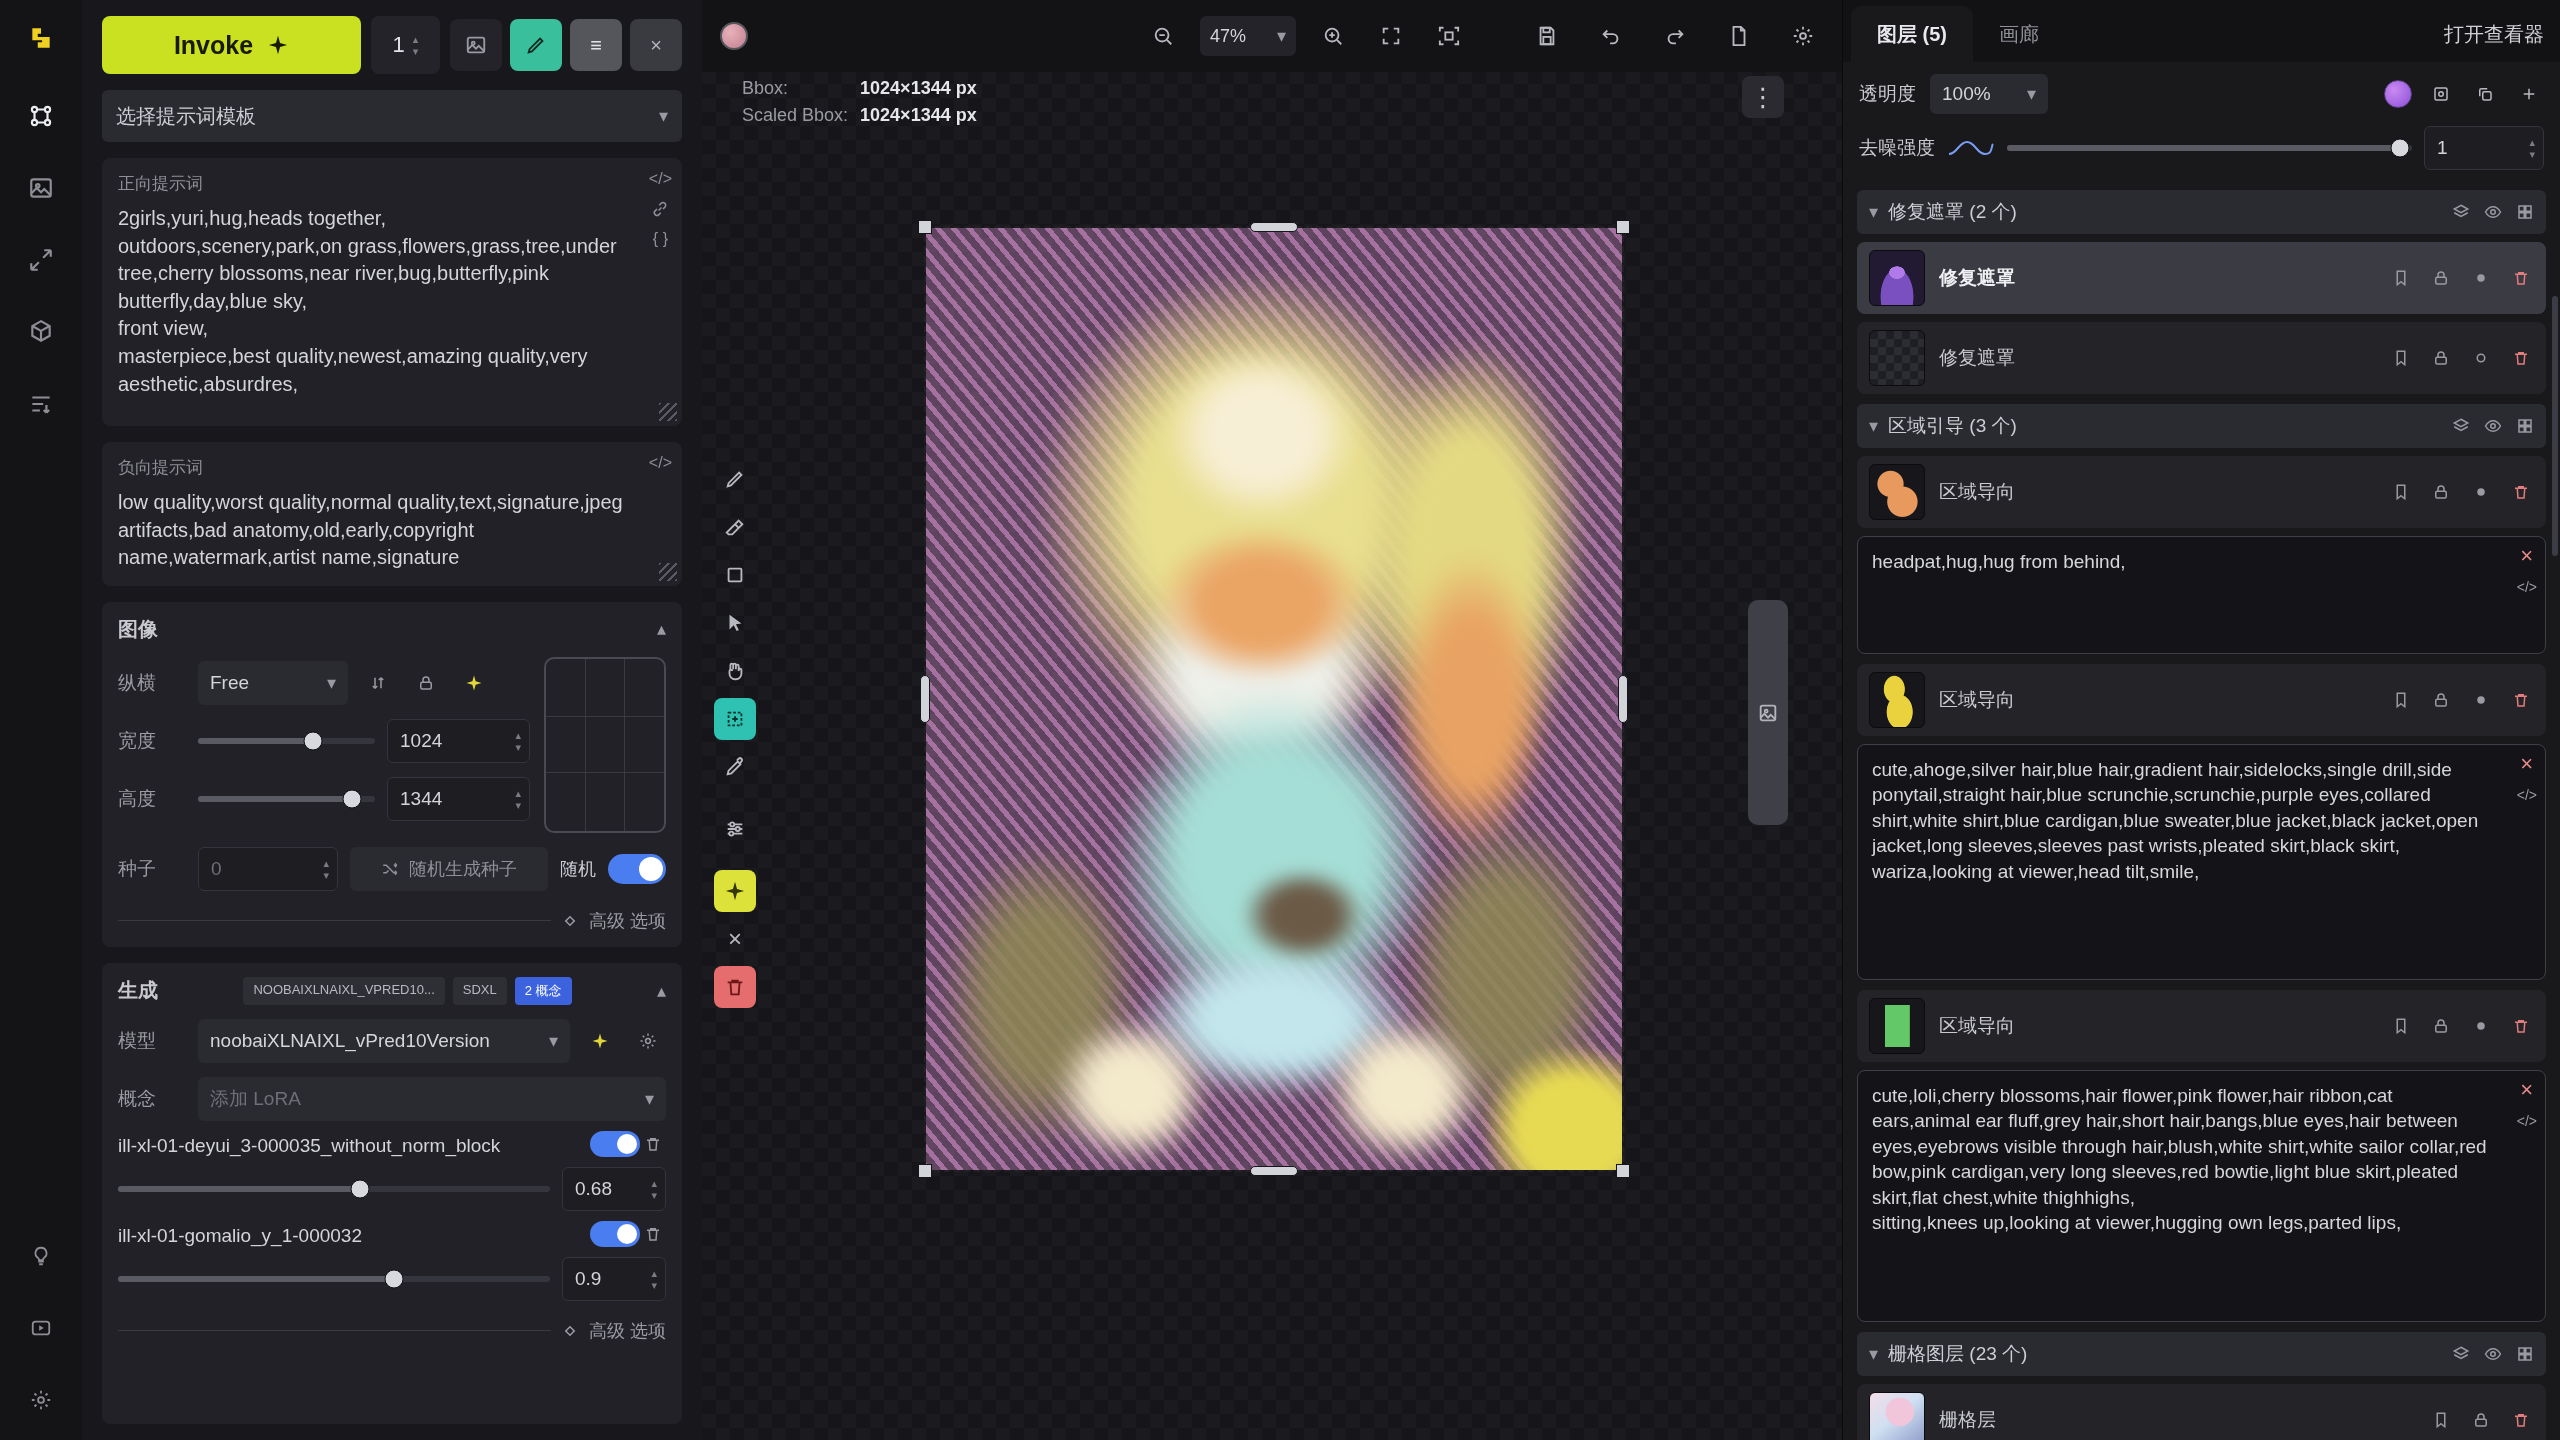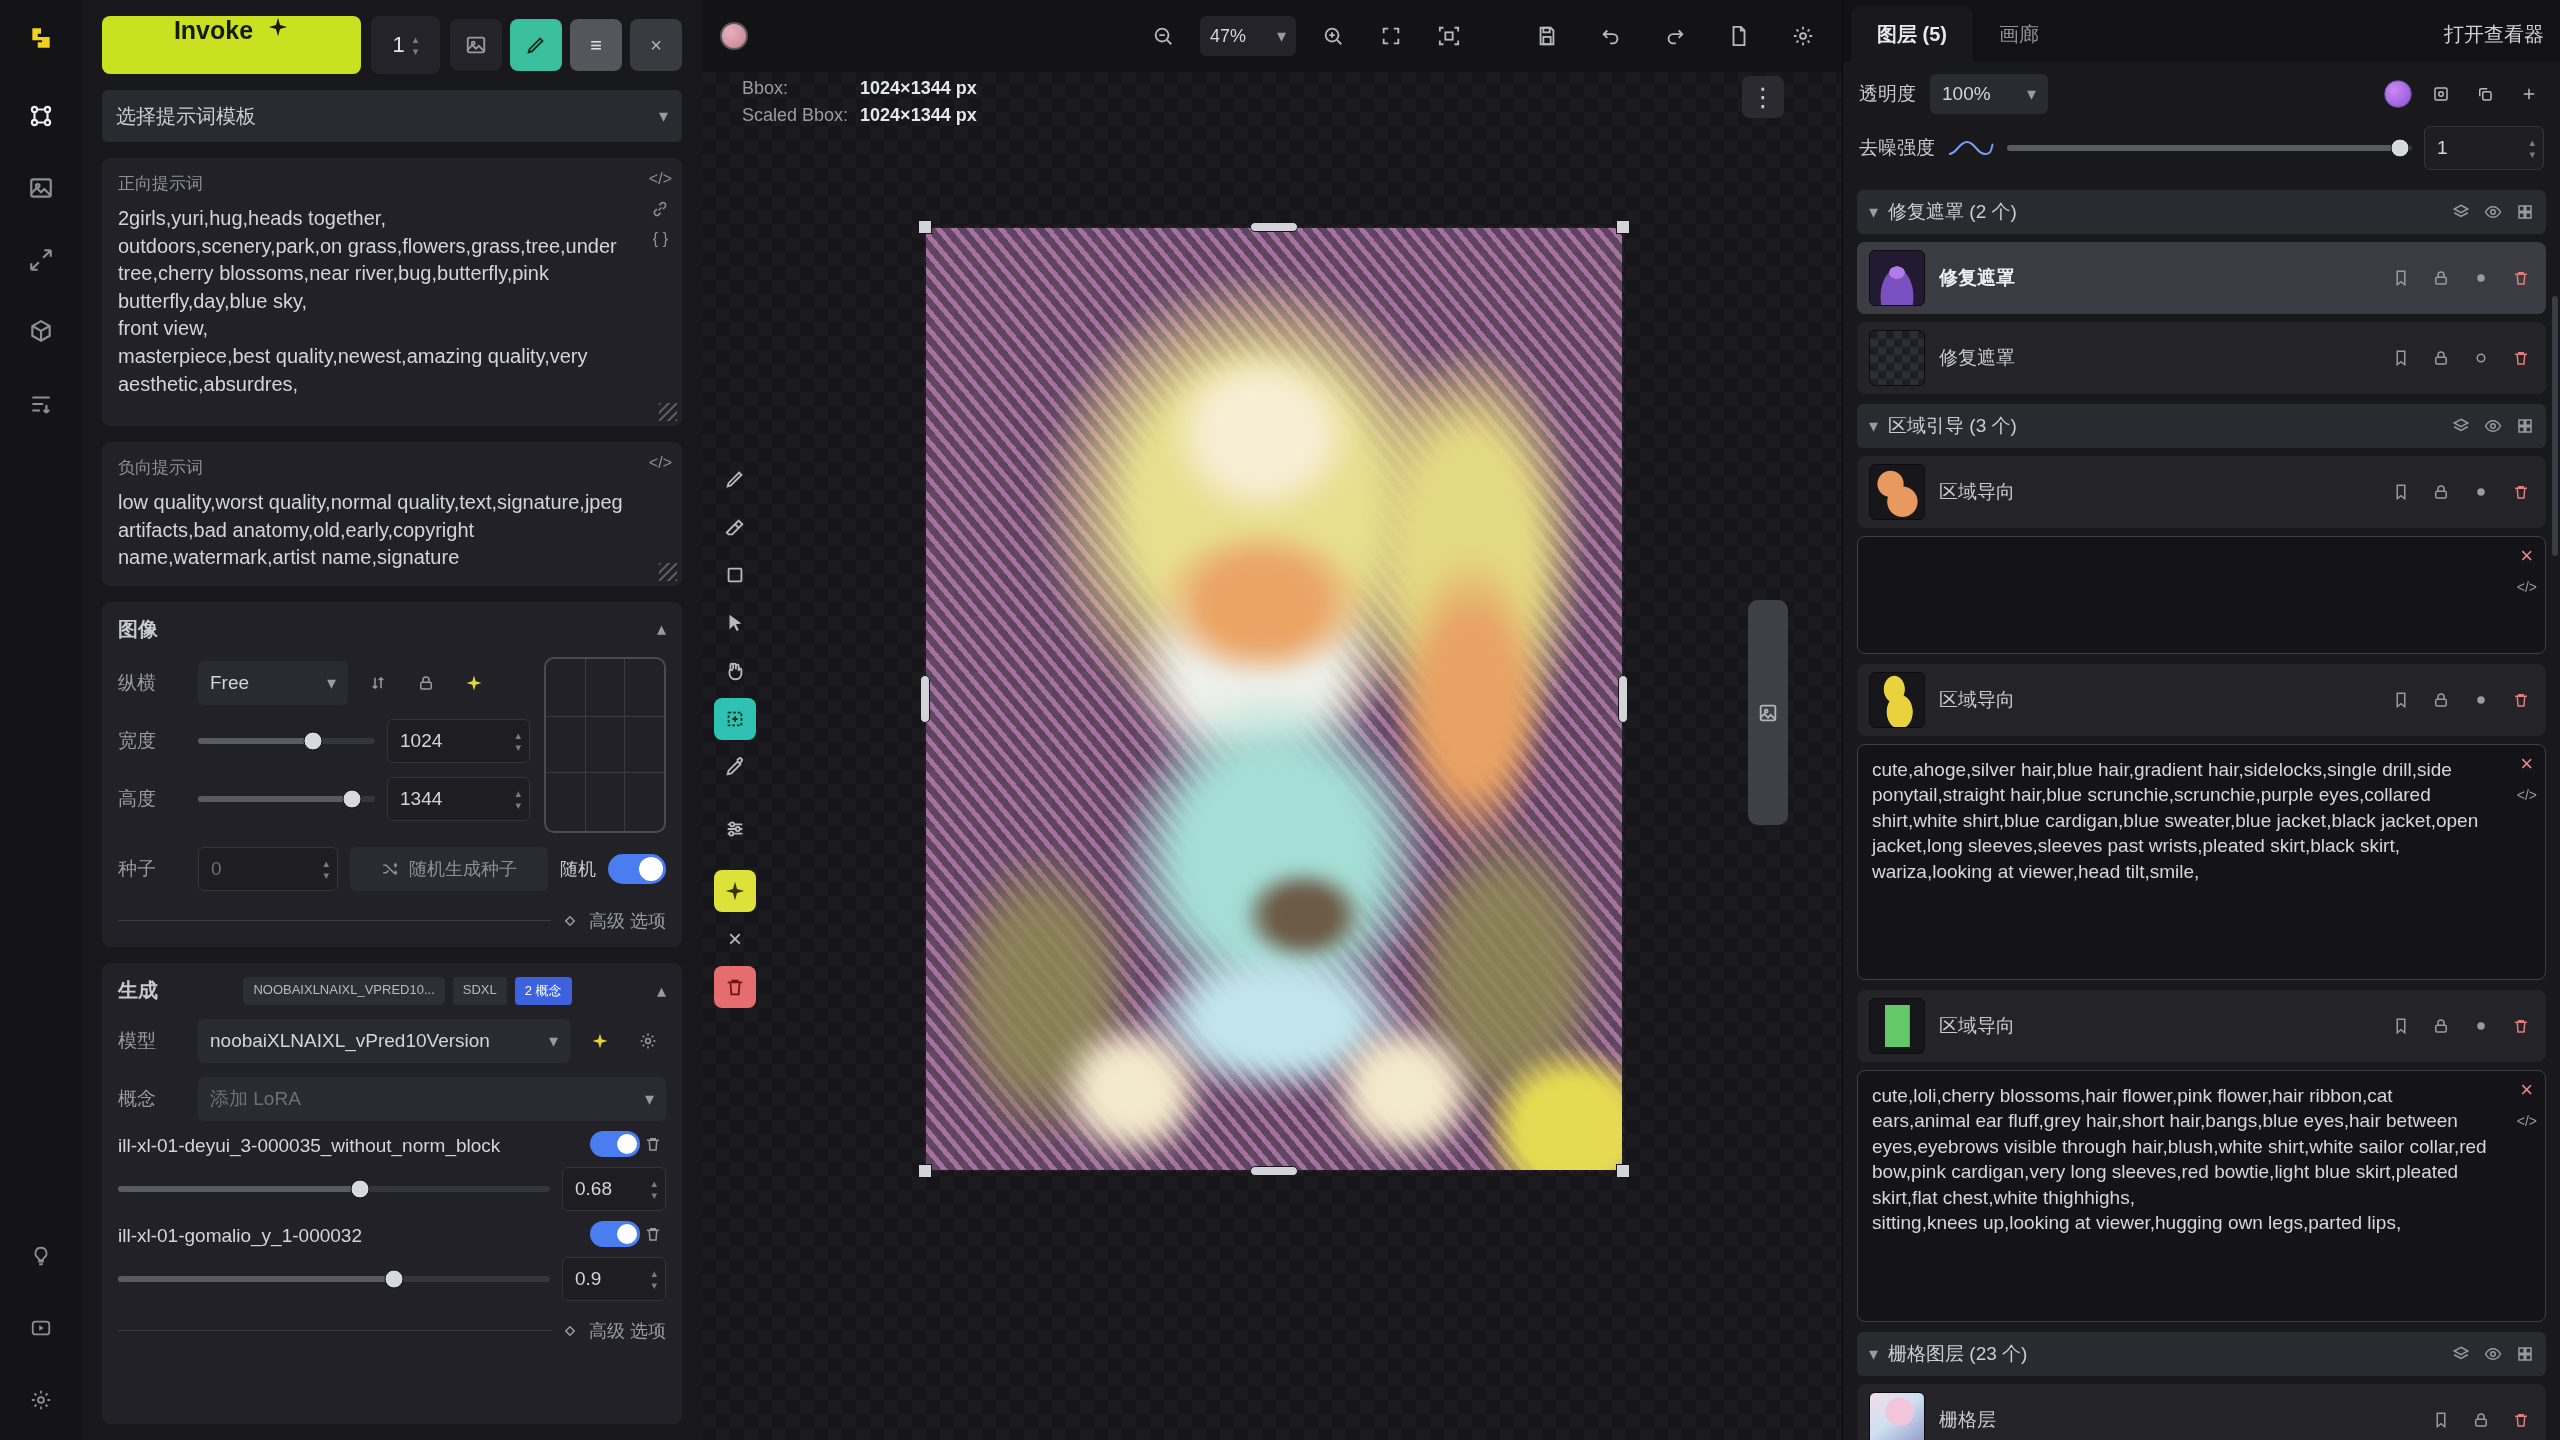--- a/index.html
+++ b/index.html
@@ -20,21 +20,21 @@
 
 .rail{width:82px;background:var(--rail);display:flex;flex-direction:column;align-items:center;padding:16px 0 18px;gap:28px;flex-shrink:0}
 .rail-logo{width:44px;height:44px;display:flex;align-items:center;justify-content:center;margin-bottom:6px}
 .rail-btn{color:#8d8e96;display:flex;align-items:center;justify-content:center;width:44px;height:44px;border-radius:8px}
 .rail-btn.active{color:#ecedf2}
 .rail-spacer{flex:1}
 
 
 .left-panel{width:620px;background:var(--panel);flex-shrink:0;padding:16px 20px;display:flex;flex-direction:column;gap:16px;overflow:hidden}
 .invoke-row{display:flex;align-items:stretch;gap:10px;height:58px}
-.invoke-btn{background:var(--accent_yellow);color:#191a04;font-weight:bold;font-size:25px;border-radius:8px;width:270px;display:flex;align-items:flex-start;justify-content:center;gap:14px}
+.invoke-btn{background:var(--accent_yellow);color:#191a04;font-weight:bold;font-size:25px;border-radius:8px;width:270px;display:flex;align-items:center;justify-content:center;gap:14px}
 .queue-count{width:72px;background:var(--card2);border-radius:8px;display:flex;align-items:center;justify-content:center;gap:8px;color:#e2e3e8;font-size:22px}
 .tiny-arrows{display:flex;flex-direction:column;font-size:11px;line-height:1.1;color:#7a7b83}
 .mode-group{margin-left:auto;display:flex;gap:8px}
 .sq-btn{width:52px;height:52px;border-radius:8px;display:flex;align-items:center;justify-content:center;background:var(--card2);color:#9a9ba2;align-self:center}
 .sq-btn.teal{background:var(--accent_green);color:#0d2a20}
 .sq-btn.gray{background:#55555c;color:#e0e1e6}
 .sq-btn.mid{background:#3a3a41;color:#b4b5bc}
 .select{background:var(--field);border-radius:6px;display:flex;align-items:center;justify-content:space-between;padding:0 14px;color:#cdced4;height:52px}
 .select .chev{color:#9a9ba2;font-size:18px}
 .card{background:var(--card);border-radius:8px;padding:14px 16px;position:relative}
@@ -844,20 +844,21 @@
             </svg>
           </span>
         <span class="ric red">
             <svg class="ic sm" viewBox="0 0 24 24" fill="none" stroke="currentColor" stroke-width="2">
               <path d="M4 7h16M9 7V5h6v2M7 7l1 13h8l1-13"></path>
             </svg>
           </span>
       </span>
     </div>
     <div class="prompt-box">
+      <div class="pb-text">headpat,hug,hug from behind,</div>
       <span class="pb-x">×</span>
       <span class="pb-code">&lt;/&gt;</span>
     </div>
 
     <div class="layer-row">
       <div class="thumb thumb-yellow"></div>
       <span class="layer-title">区域导向</span>
       <span class="row-icons">
         <span class="ric">
             <svg class="ic sm" viewBox="0 0 24 24" fill="none" stroke="currentColor" stroke-width="2">

